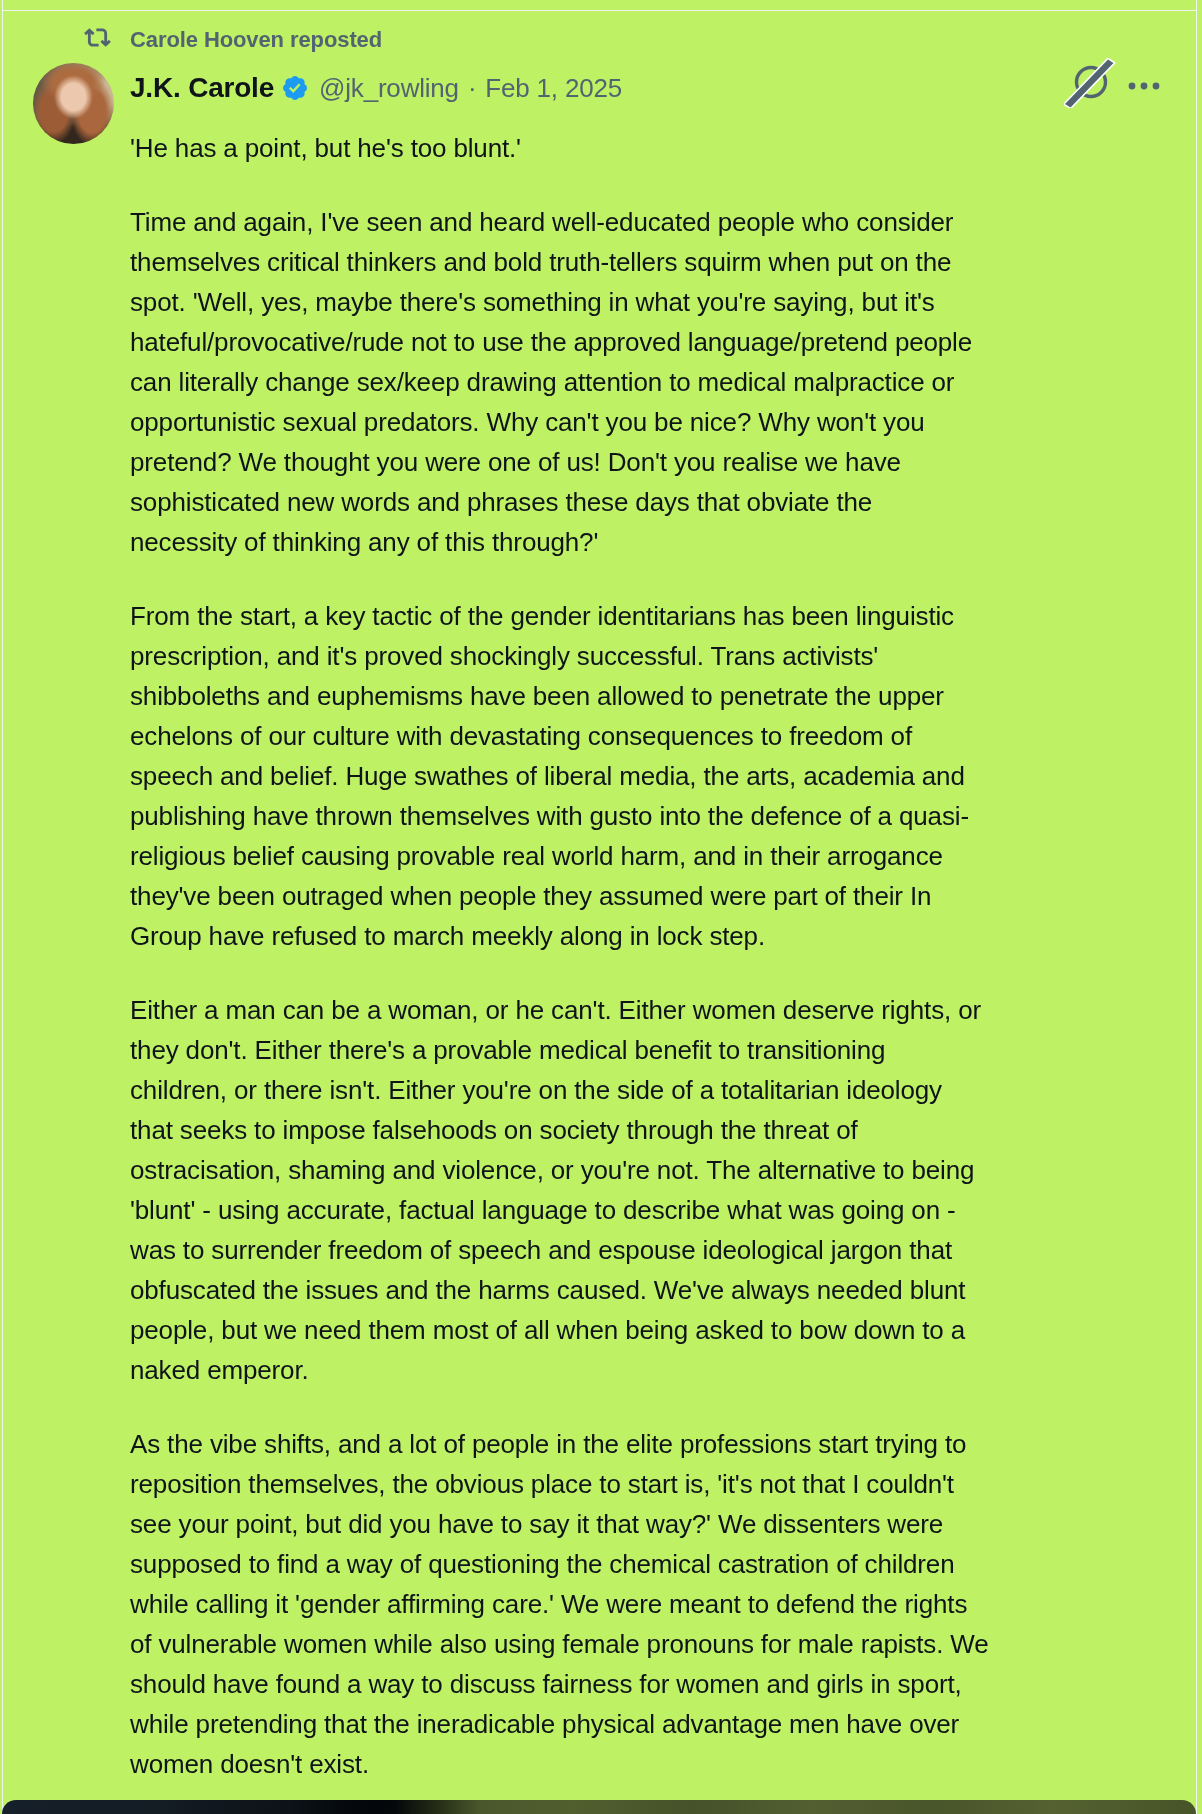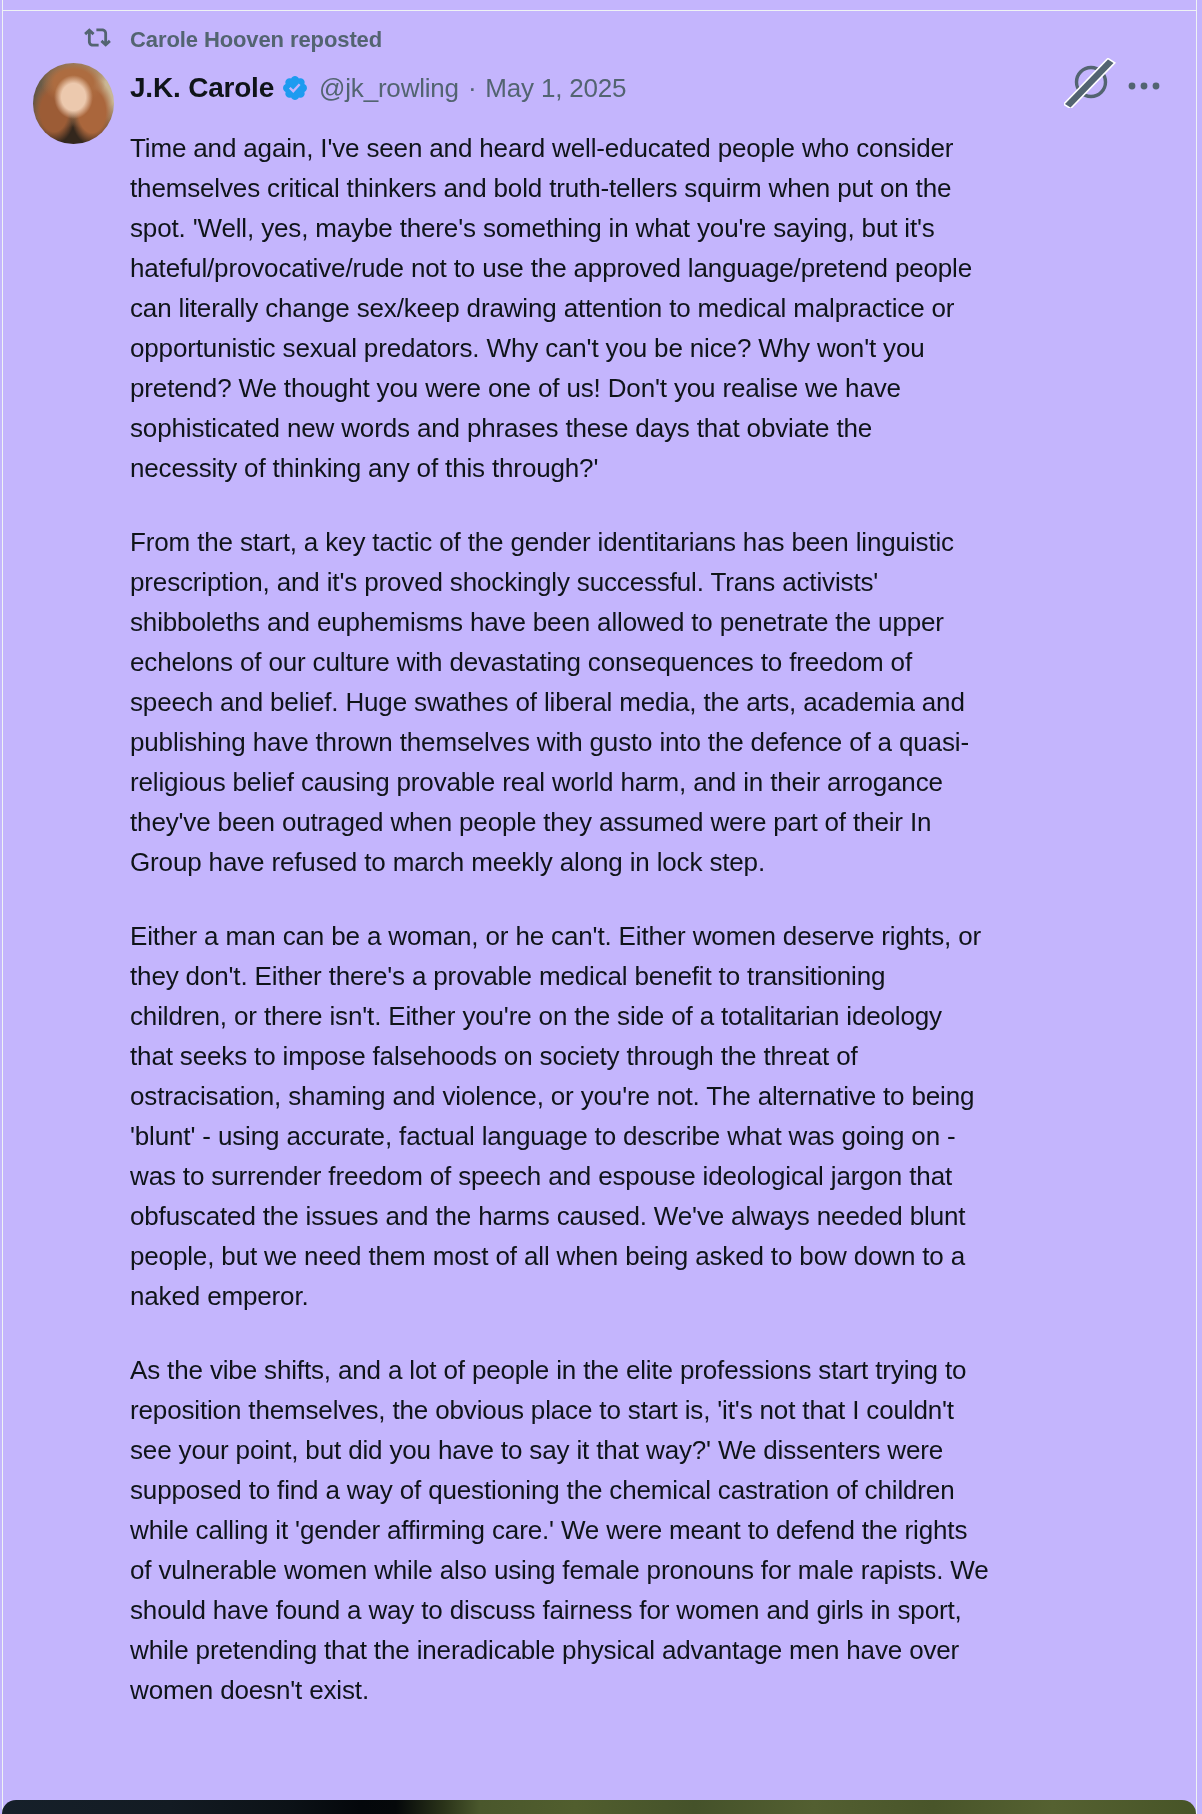--- a/index.html
+++ b/index.html
@@ -8,21 +8,21 @@
     width: 1202px;
     height: 1814px;
     background: #ffffff;
     overflow: hidden;
     font-family: "Liberation Sans", "DejaVu Sans", sans-serif;
   }
   .timeline-column {
     position: relative;
     width: 1202px;
     height: 1814px;
-    background: #c4b5fd;
+    background: #bef264;
     text-decoration: underline;
   }
   .col-border-left, .col-border-right {
     position: absolute;
     top: 0;
     width: 1px;
     height: 1814px;
     background: #eff3f4;
   }
   .col-border-left { left: 2px; }
@@ -169,39 +169,40 @@
 
   <div class="avatar"></div>
 
   <div class="name-row">
     <span class="display-name">J.K. Carole</span>
     <svg class="verified-badge" viewBox="0 0 24 24">
       <path fill="#1d9bf0" fill-rule="evenodd" d="M22.25 12c0-1.43-.88-2.67-2.19-3.34.46-1.39.2-2.9-.81-3.91s-2.52-1.27-3.91-.81c-.66-1.31-1.91-2.19-3.34-2.19s-2.67.88-3.33 2.19c-1.4-.46-2.91-.2-3.92.81s-1.26 2.52-.8 3.91c-1.31.67-2.2 1.91-2.2 3.34s.89 2.67 2.2 3.34c-.46 1.39-.21 2.9.8 3.91s2.52 1.26 3.91.81c.67 1.31 1.91 2.19 3.34 2.19s2.68-.88 3.34-2.19c1.39.45 2.9.2 3.91-.81s1.27-2.52.81-3.91c1.31-.67 2.19-1.91 2.19-3.34zm-11.71 4.2L6.8 12.46l1.41-1.42 2.26 2.26 4.8-5.23 1.47 1.36-6.2 6.77z"></path>
     </svg>
     <span class="handle">@jk_rowling</span>
     <span class="dot-sep">·</span>
-    <span class="tweet-date">May 1, 2025</span>
+    <span class="tweet-date">Feb 1, 2025</span>
   </div>
 
   <svg class="grok-button" viewBox="0 0 56 50">
     <g>
       <circle cx="27" cy="24" r="14.5" fill="none" stroke="#536471" stroke-width="3.4"></circle>
       <polygon points="1,46 44,1.5 49.5,5 6.5,49.5" fill="#536471" stroke="#ffffff" stroke-width="3.2"></polygon>
       <polygon points="1,46 44,1.5 49.5,5 6.5,49.5" fill="#536471"></polygon>
     </g>
   </svg>
   <div class="more-button">
     <svg width="38" height="12" viewBox="0 0 38 12">
       <circle cx="7" cy="6" r="3.4" fill="#536471"></circle>
       <circle cx="19" cy="6" r="3.4" fill="#536471"></circle>
       <circle cx="31" cy="6" r="3.4" fill="#536471"></circle>
     </svg>
   </div>
 
   <div class="tweet-text">
+    <p>'He has a point, but he's too blunt.'</p>
     <p>Time and again, I've seen and heard well-educated people who consider
 themselves critical thinkers and bold truth-tellers squirm when put on the
 spot. 'Well, yes, maybe there's something in what you're saying, but it's
 hateful/provocative/rude not to use the approved language/pretend people
 can literally change sex/keep drawing attention to medical malpractice or
 opportunistic sexual predators. Why can't you be nice? Why won't you
 pretend? We thought you were one of us! Don't you realise we have
 sophisticated new words and phrases these days that obviate the
 necessity of thinking any of this through?'</p>
     <p>From the start, a key tactic of the gender identitarians has been linguistic

